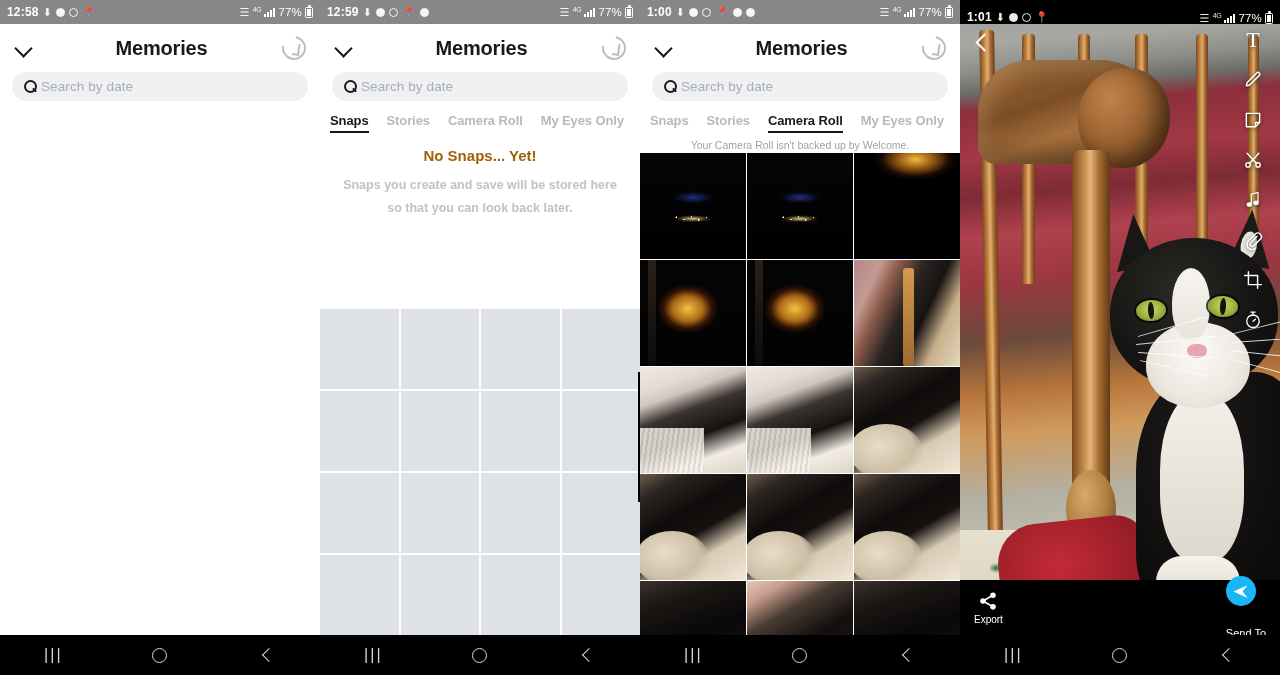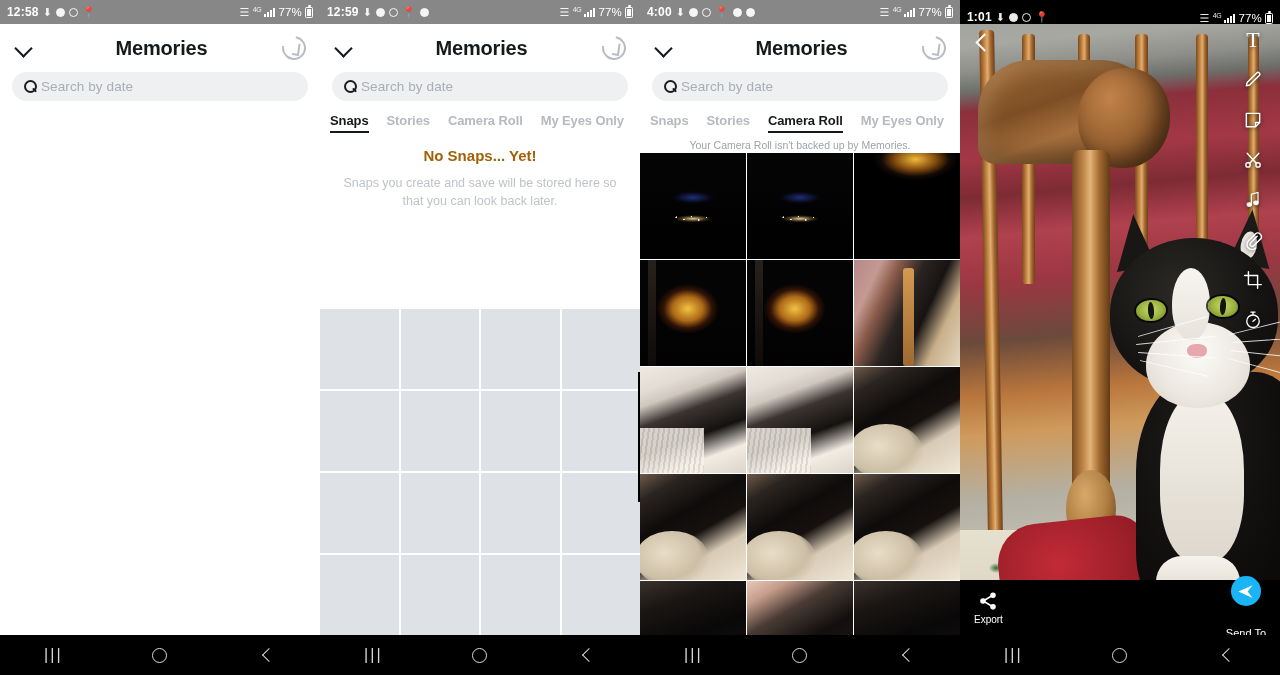--- a/index.html
+++ b/index.html
@@ -114,21 +114,21 @@
   .welcome p { font-size:13px; line-height:18px; color:#bfc3c7; margin-bottom:22px; }
   .pill-btn {
     display:inline-block; background:#19b5f7; color:#fff; font-weight:700;
     font-size:14.5px; border-radius:22px; padding:12px 44px; border:none; cursor:pointer;
     letter-spacing:.1px;
   }
   .learn { display:block; margin-top:14px; font-size:11px; color:#19b5f7; font-weight:600; }
 
   .nosnaps { text-align:center; padding:14px 20px 0; background:#fff; }
   .nosnaps h2 { font-size:15px; font-weight:700; color:#a16207; margin-bottom:10px; }
-  .nosnaps p { font-size:12.5px; line-height:18px; color:#bfc3c7; margin-bottom:20px; }
+  .nosnaps p { font-size:12.5px; line-height:23px; color:#bfc3c7; margin-bottom:20px;font-weight:bold; }
   .nosnaps .pill-btn { padding:12px 40px; font-size:14px; }
 
   
   .ph-grid {
     position:absolute; left:0; right:0; top:309px; bottom:40px;
     display:grid; grid-template-columns:repeat(4,1fr); grid-auto-rows:80px;
     gap:2px; background:#fff; padding:0 0 0 0;
   }
   .ph-cell { background:#dee2e6; }
   .edge-bar { position:absolute; width:2px; background:#000; z-index:5; }
@@ -349,21 +349,21 @@
           color:#fff; cursor:pointer; filter:drop-shadow(0 1px 2px rgba(0,0,0,.6)); }
   .tool svg { display:block; }
   .tool .tchar { font-family:"Liberation Serif", serif; font-size:22px; line-height:1; font-weight:400; }
 
   .editbar {
     position:absolute; left:0; right:0; bottom:40px; height:55px; background:#000;
     display:flex; align-items:center; padding:0 14px; z-index:25;
   }
   .export { display:flex; flex-direction:column; align-items:center; gap:3px; cursor:pointer; }
   .export-lbl { color:#fff; font-size:10px; }
-  .sendto { margin-left:auto; display:flex; flex-direction:column; align-items:center; gap:21px; cursor:pointer; }
+  .sendto { margin-left:auto; display:flex; flex-direction:column; gap:21px; cursor:pointer; }
   .send-circle {
     width:30px; height:30px; border-radius:50%; background:#19b5f7;
     display:flex; align-items:center; justify-content:center;
   }
   .sendto-lbl { color:#fff; font-size:11px; }
 
   
   .navbar {
     position:absolute; left:0; right:0; bottom:0; height:40px; background:#000;
     display:flex; align-items:center; justify-content:space-around; z-index:50;
@@ -511,21 +511,21 @@
         </div>
       <div class="nav-btn">
           <span class="nav-back"></span>
         </div>
     </div>
   </div>
 
   <div class="panel">
     <div class="statusbar">
       <div class="sb-left">
-        <span class="sb-time">4:00</span>
+        <span class="sb-time">1:00</span>
         <span class="sb-ico sb-glyph">⬇</span>
         <span class="sb-ico sb-dot filled"></span>
         <span class="sb-ico sb-dot plain"></span>
         <span class="sb-ico sb-glyph">📍</span>
         <span class="sb-ico sb-dot filled"></span>
         <span class="sb-ico sb-dot filled"></span>
       </div>
       <div class="sb-right">
         <span class="sb-ico sb-glyph">☰</span>
         <span class="sb-ico sb-net">4G</span>
@@ -553,21 +553,21 @@
       </div>
     </div>
 
     <div class="tabs">
       <div class="tab">Snaps</div>
       <div class="tab">Stories</div>
       <div class="tab active">Camera Roll</div>
       <div class="tab">My Eyes Only</div>
     </div>
 
-    <div class="cr-note">Your Camera Roll isn't backed up by Memories.</div>
+    <div class="cr-note">Your Camera Roll isn't backed up by Welcome.</div>
 
     <div class="cr-grid" id="cr-grid">
         <div class="cr-cell">
           <span class="art-night"></span>
         </div>
         <div class="cr-cell">
           <span class="art-night"></span>
         </div>
         <div class="cr-cell">
           <span class="art-wreath-top"></span>

